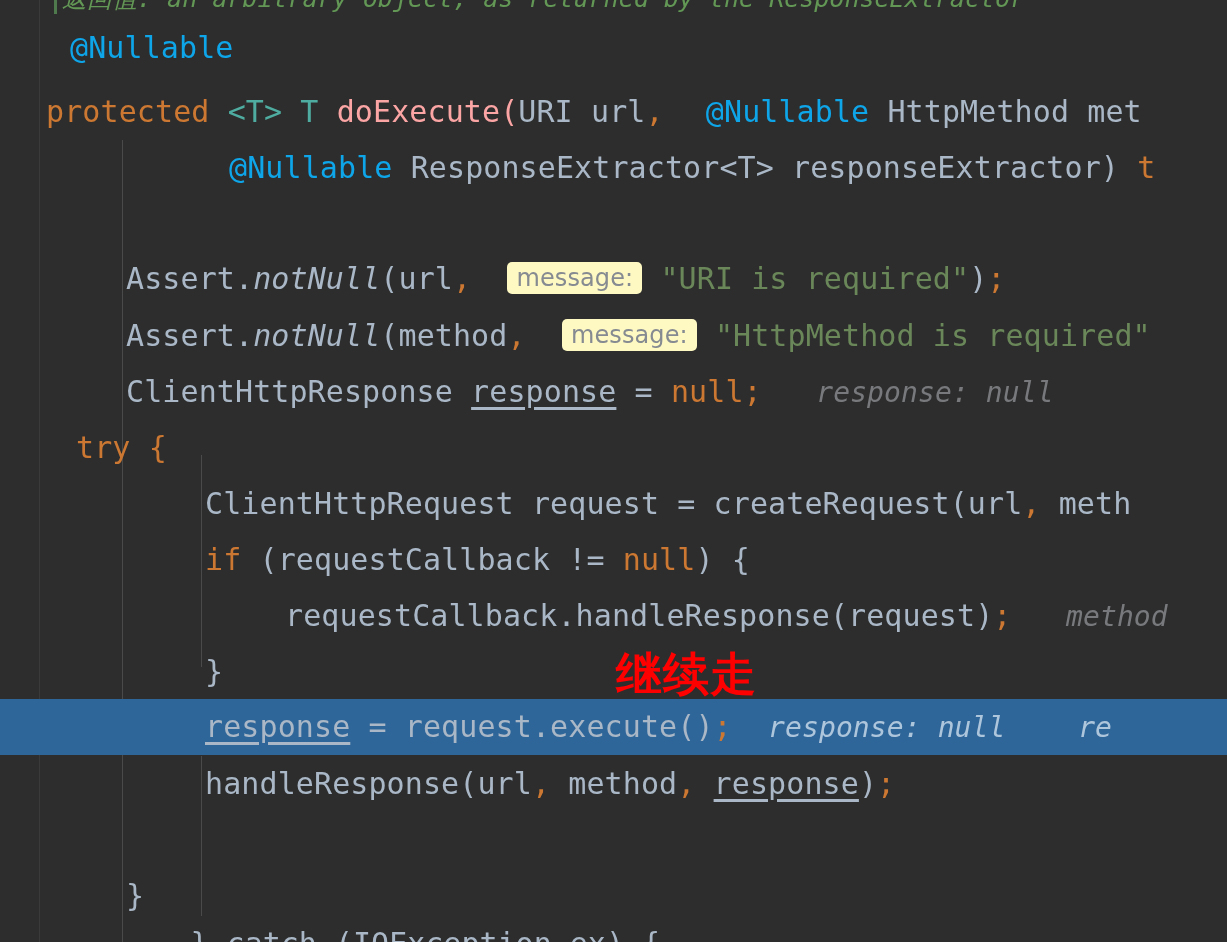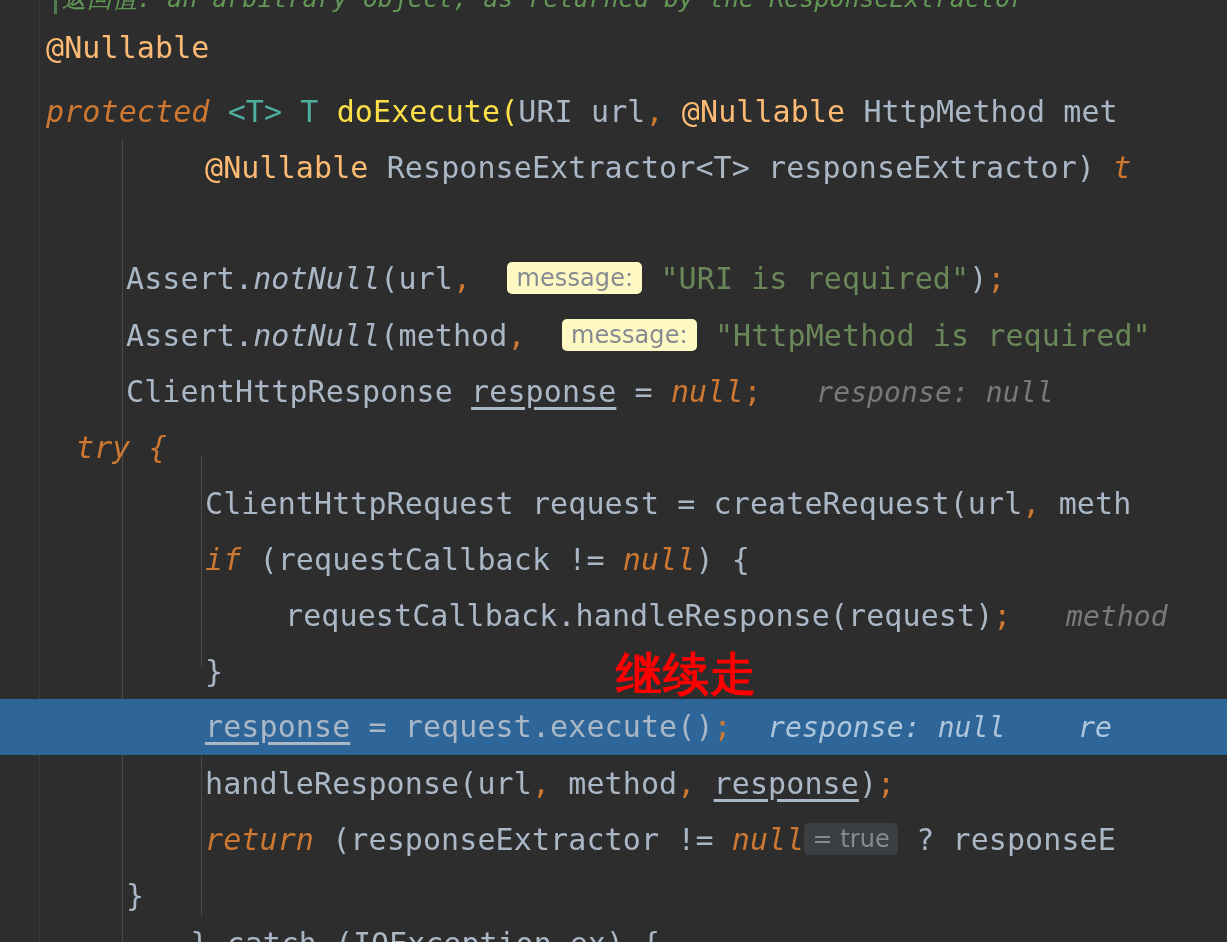--- a/index.html
+++ b/index.html
@@ -94,25 +94,25 @@
     width: 1227px;
     height: 56px;
     line-height: 56px;
     font-size: 30px;
     white-space: pre;
     color: #A9B7C6;
   }
   .bottomline .txt { display: inline-block; padding-left: 46px; }
 
   
-  .kw      { color: #CC7832; font-style: italic; }
-  .ann     { color: #fdba74; }
+  .kw      { color: #CC7832; }
+  .ann     { color: #0ea5e9; margin-left: 24px; }
   .str     { color: #6A8759; }
   .ident   { color: #A9B7C6; }
-  .method  { color: #fde047; }
+  .method  { color: #fca5a5; }
   .gen     { color: #4EADA0; }
   .punct   { color: #A9B7C6; }
   .semi    { color: #CC7832; }
   .comma   { color: #CC7832; }
   .paren   { color: #A9B7C6; }
   .italic  { font-style: italic; }
   .uline   { text-decoration: underline; text-underline-offset: 5px; }
 
   
   .hint {
@@ -199,21 +199,20 @@
   <div class="line" style="top:532px"><span class="txt" style="padding-left:205px"><span class="kw">if</span><span class="paren"> (</span><span class="ident">requestCallback</span><span class="punct"> != </span><span class="kw">null</span><span class="paren">) {</span></span></div>
 
   <div class="line" style="top:588px"><span class="txt" style="padding-left:285px"><span class="ident">requestCallback</span><span class="punct">.</span><span class="ident">handleResponse</span><span class="paren">(</span><span class="ident">request</span><span class="paren">)</span><span class="semi">;</span>   <span class="dbg">method</span></span></div>
 
   <div class="line" style="top:644px"><span class="txt" style="padding-left:205px"><span class="punct">}</span></span></div>
 
   <div class="line hl" style="top:699px"><span class="txt" style="padding-left:205px"><span class="ident uline">response</span><span class="punct"> = </span><span class="ident">request</span><span class="punct">.</span><span class="ident">execute</span><span class="paren">()</span><span class="semi">;</span>  <span class="dbg">response: null</span>    <span class="dbg">re</span></span></div>
 
   <div class="line" style="top:756px"><span class="txt" style="padding-left:205px"><span class="ident">handleResponse</span><span class="paren">(</span><span class="ident">url</span><span class="comma">,</span> <span class="ident">method</span><span class="comma">,</span> <span class="ident uline">response</span><span class="paren">)</span><span class="semi">;</span></span></div>
 
-  <div class="line" style="top:812px"><span class="txt" style="padding-left:205px"><span class="kw">return</span><span class="paren"> (</span><span class="ident">responseExtractor</span><span class="punct"> != </span><span class="kw">null</span><span class="hint-eq">= true</span><span class="punct"> ? </span><span class="ident">responseE</span></span></div>
 
   <div class="line" style="top:868px"><span class="txt" style="padding-left:126px"><span class="punct">}</span></span></div>
 
   <div class="bottomline"><span class="txt"><span class="ident">        } catch (IOException ex) {</span></span></div>
 
   <div class="redmark">继续走</div>
 
 
 </div>
 

